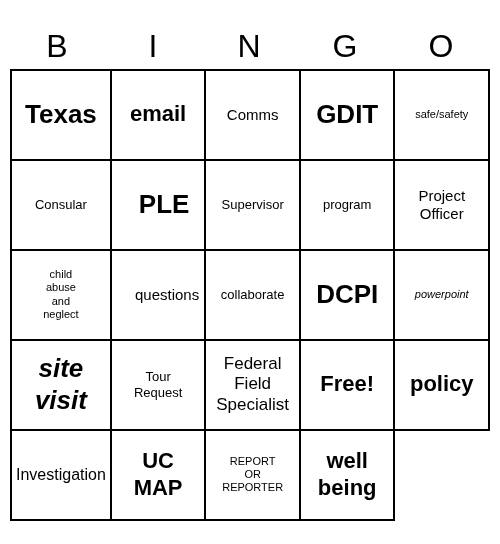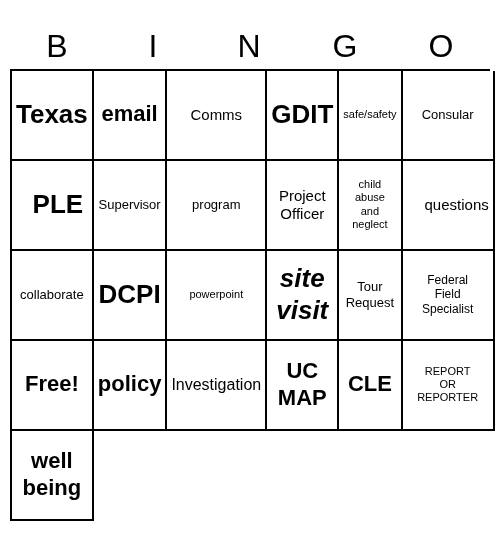--- a/index.html
+++ b/index.html
@@ -32,21 +32,21 @@
 
     .bingo-header-cell {
       font-size: 32px;
       font-weight: normal;
       padding: 4px 0;
       letter-spacing: 2px;
     }
 
     .bingo-grid {
       display: grid;
-      grid-template-columns: repeat(6, 1fr);
+      grid-template-columns: repeat(5, 1fr);
       border-top: 2px solid #000;
       border-left: 2px solid #000;
     }
 
     .bingo-cell {
       border-right: 2px solid #000;
       border-bottom: 2px solid #000;
       display: flex;
       align-items: center;
       justify-content: center;
@@ -107,46 +107,43 @@
       <div class="bingo-cell">
         <span style="font-size: 15px; margin-left: 18px;">questions</span>
       </div>
       <div class="bingo-cell">
         <span style="font-size: 13px;">collaborate</span>
       </div>
       <div class="bingo-cell">
         <span style="font-size: 26px; font-weight: bold;">DCPI</span>
       </div>
       <div class="bingo-cell">
-        <span style="font-size: 11px;">powerpoint</span>
+        <span style="font-size: 11px; font-style: italic;">powerpoint</span>
       </div>
       <div class="bingo-cell">
         <span style="font-size: 26px; font-weight: bold; font-style: italic;">site<br>visit</span>
       </div>
       <div class="bingo-cell">
         <span style="font-size: 13px;">Tour<br>Request</span>
       </div>
       <div class="bingo-cell">
-        <span style="font-size: 12px;">Federal<br>Field<br>Specialist</span>
+        <span style="font-size: 17px;">Federal<br>Field<br>Specialist</span>
       </div>
       <div class="bingo-cell">
         <span style="font-size: 22px; font-weight: bold;">Free!</span>
       </div>
       <div class="bingo-cell">
         <span style="font-size: 22px; font-weight: bold;">policy</span>
       </div>
       <div class="bingo-cell">
         <span style="font-size: 16px;">Investigation</span>
       </div>
       <div class="bingo-cell">
         <span style="font-size: 22px; font-weight: bold;">UC<br>MAP</span>
       </div>
       <div class="bingo-cell">
-        <span style="font-size: 22px; font-weight: bold;">CLE</span>
-      </div>
-      <div class="bingo-cell">
         <span style="font-size: 11px;">REPORT<br>OR<br>REPORTER</span>
       </div>
       <div class="bingo-cell">
         <span style="font-size: 22px; font-weight: bold;">well<br>being</span>
       </div>
     </div>
 </div>
 
 </body></html>

